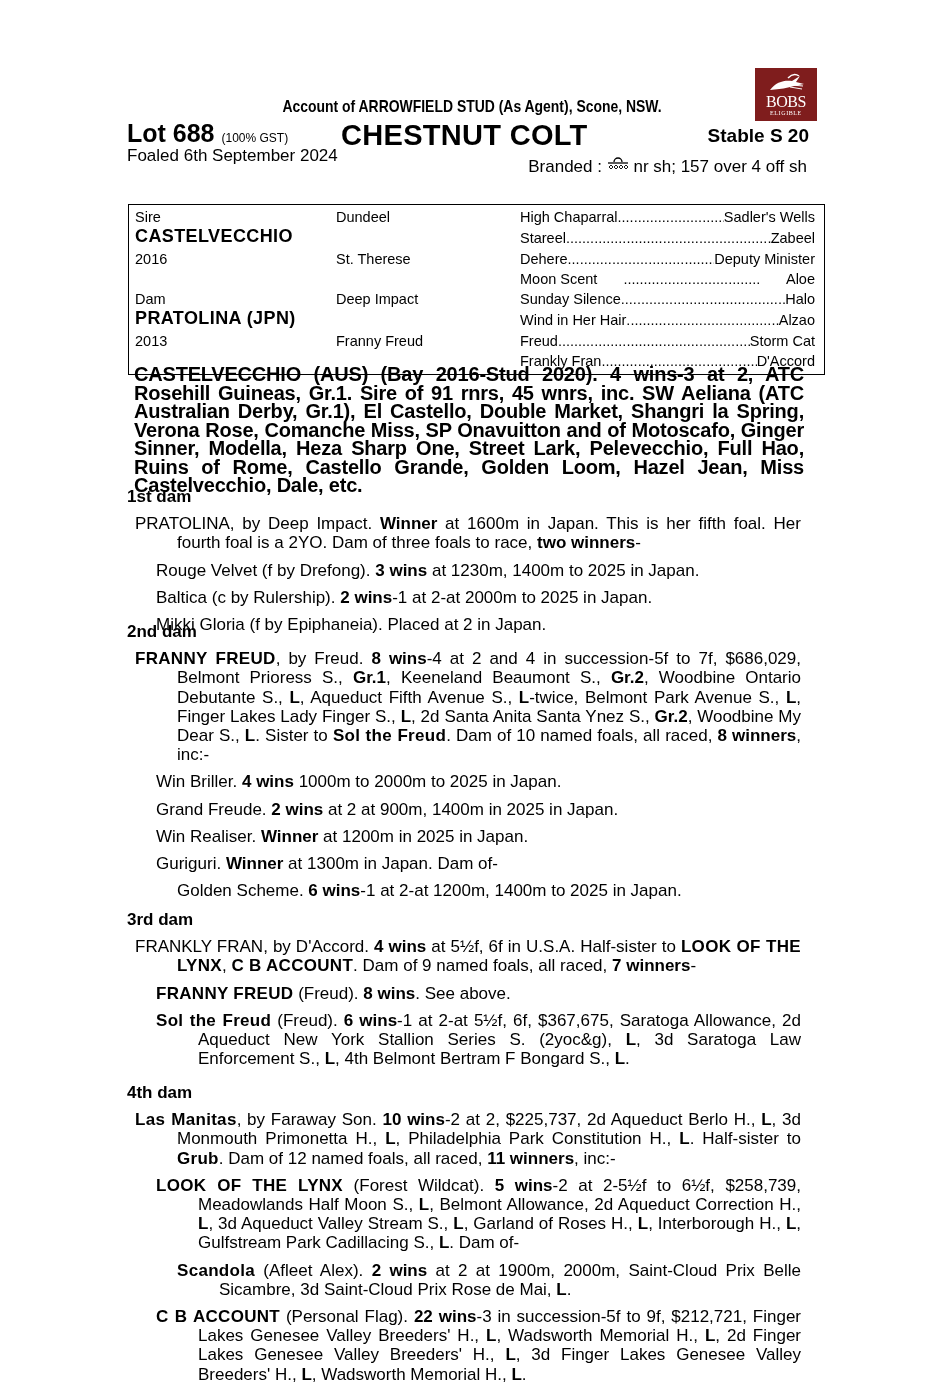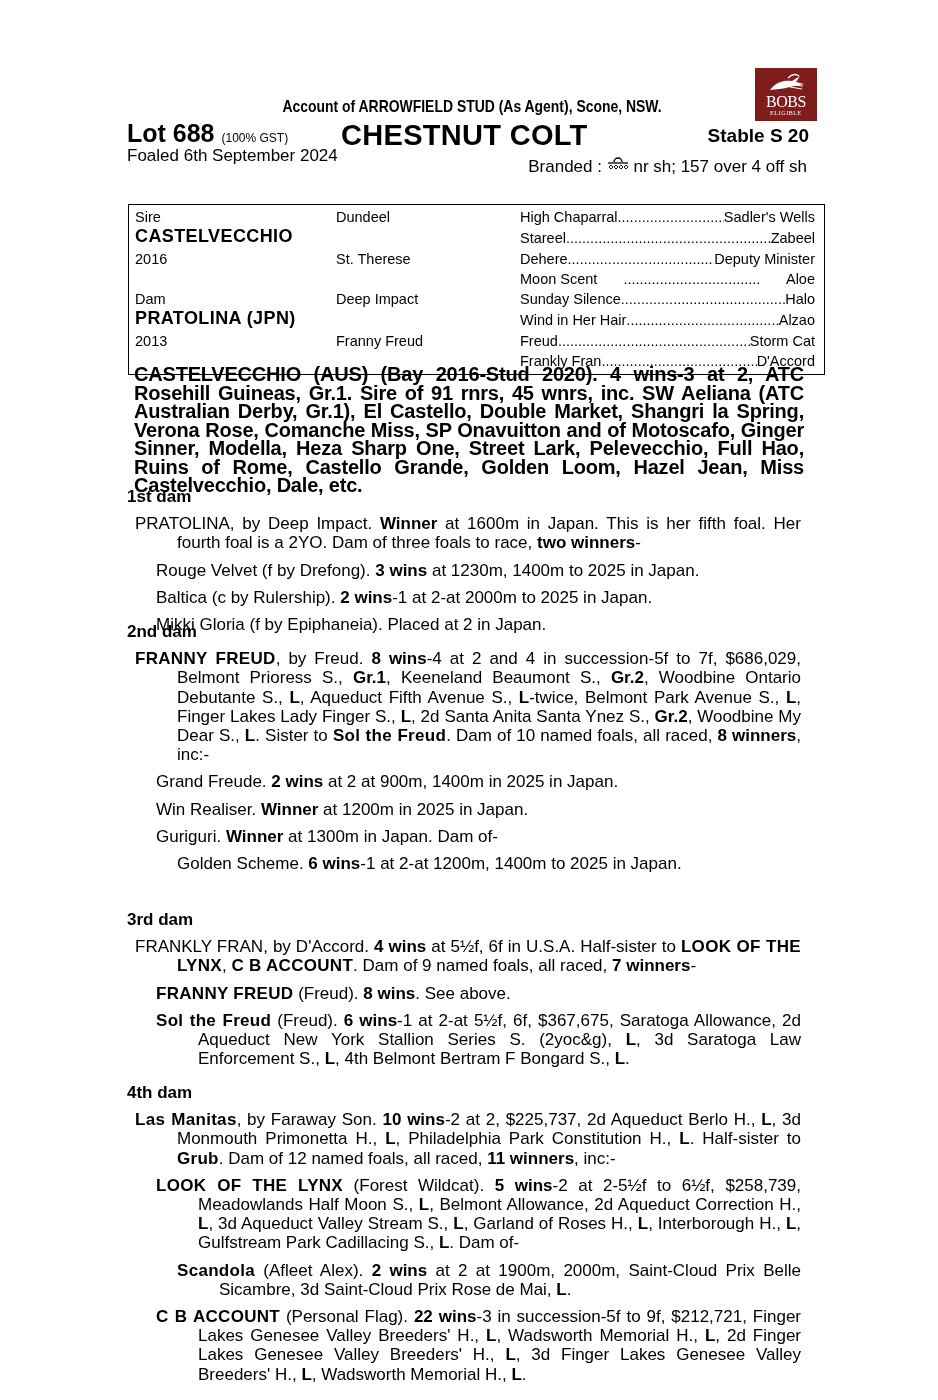--- a/index.html
+++ b/index.html
@@ -138,20 +138,21 @@
         <div class="p c1"><span>Rouge Velvet (f by Drefong). </span><b>3 wins</b><span> at 1230m, 1400m to 2025 in Japan.</span></div>
         <div class="p c1"><span>Baltica (c by Rulership). </span><b>2 wins</b><span>-1 at 2-at 2000m to 2025 in Japan.</span></div>
         <div class="p c1"><span>Mikki Gloria (f by Epiphaneia). Placed at 2 in Japan.</span></div>
       </div>
   </div>
 
   <div class="sec" style="top:622px;">
     <h3>2nd dam</h3>
     <div class="p j l0"><b class="bk">FRANNY FREUD</b><span>, by Freud. </span><b>8 wins</b><span>-4 at 2 and 4 in succession-5f to 7f, $686,029, Belmont Prioress S., </span><b>Gr.1</b><span>, Keeneland Beaumont S., </span><b>Gr.2</b><span>, Woodbine Ontario Debutante S., </span><b>L</b><span>, Aqueduct Fifth Avenue S., </span><b>L</b><span>-twice, Belmont Park Avenue S., </span><b>L</b><span>, Finger Lakes Lady Finger S., </span><b>L</b><span>, 2d Santa Anita Santa Ynez S., </span><b>Gr.2</b><span>, Woodbine My Dear S., </span><b>L</b><span>. Sister to </span><b class="bk">Sol the Freud</b><span>. Dam of 10 named foals, all raced, </span><b>8 winners</b><span>, inc:-</span></div>
     <div id="dam2-prog">
+        <div class="p j l1"><span>Win Briller. </span><b>4 wins</b><span> 1000m to 2000m to 2025 in Japan.</span></div>
         <div class="p j l1"><span>Grand Freude. </span><b>2 wins</b><span> at 2 at 900m, 1400m in 2025 in Japan.</span></div>
         <div class="p j l1"><span>Win Realiser. </span><b>Winner</b><span> at 1200m in 2025 in Japan.</span></div>
         <div class="p j l1"><span>Guriguri. </span><b>Winner</b><span> at 1300m in Japan. Dam of-</span></div>
         <div class="p j l2"><span>Golden Scheme. </span><b>6 wins</b><span>-1 at 2-at 1200m, 1400m to 2025 in Japan.</span></div>
       </div>
   </div>
 
   <div class="sec" style="top:910px;">
     <h3>3rd dam</h3>
     <div class="p j l0"><span>FRANKLY FRAN, by D'Accord. </span><b>4 wins</b><span> at 5½f, 6f in U.S.A. Half-sister to </span><b class="bk">LOOK OF THE LYNX</b><span>, </span><b class="bk">C B ACCOUNT</b><span>. Dam of 9 named foals, all raced, </span><b>7 winners</b><span>-</span></div>

